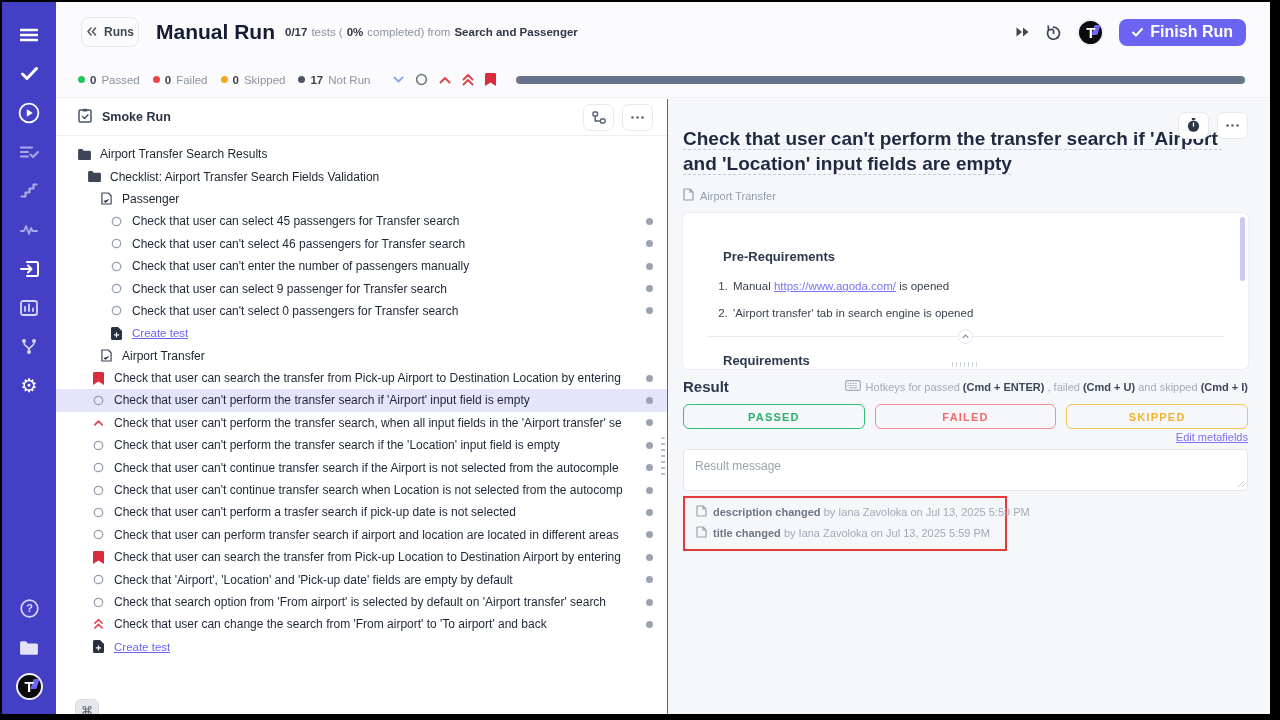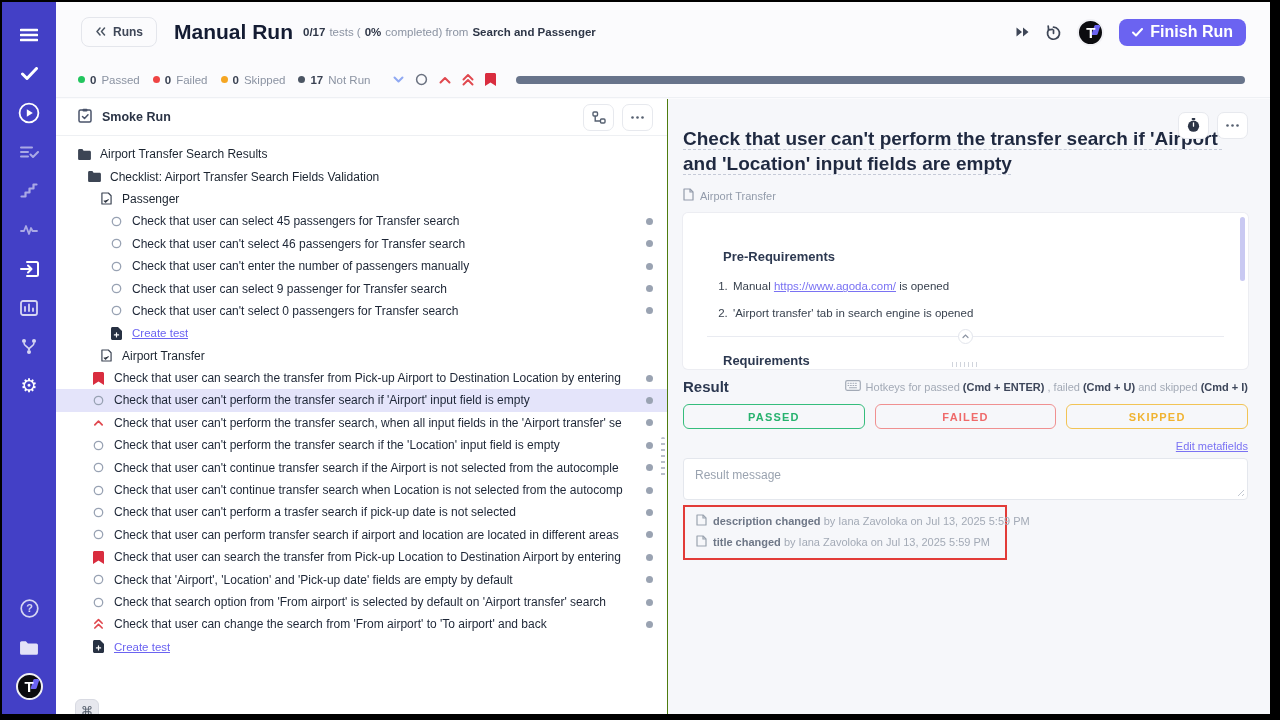--- a/index.html
+++ b/index.html
@@ -17,21 +17,21 @@
   .logo-circle{width:27px;height:27px;border-radius:50%;background:#0b0b0f;color:#fff;display:flex;
     align-items:center;justify-content:center;font-weight:700;font-size:15px;position:relative;overflow:hidden;
     border:2px solid #f0f0f4;}
   .logo-circle i{position:absolute;right:3px;top:4px;width:6px;height:10px;background:#6b63f1;
     transform:skewX(-18deg);border-radius:1px;}
   .logo-circle b{position:relative;z-index:1;font-style:normal;}
 
   
   .main{position:absolute;left:54px;top:0;right:0;bottom:0;}
   .topbar{height:60px;display:flex;align-items:center;padding:0 24px 0 25px;background:#fbfbfd;}
-  .runs-btn{height:30px;padding:0 13px;border:1px solid #e4e6ec;border-radius:8px;background:#fbfbfd;
+  .runs-btn{height:30px;padding:0 4px;border:1px solid #e4e6ec;border-radius:8px;background:#fbfbfd;
     font-size:12px;font-weight:600;color:#3f4758;display:flex;gap:7px;align-items:center;cursor:pointer;}
   .page-title{font-size:21px;font-weight:700;color:#141c33;margin-left:17px;}
   .run-meta{margin-left:10px;font-size:11.5px;color:#8b93a2;display:flex;gap:4px;align-items:baseline;white-space:nowrap;}
   .run-meta b{color:#2f3748;}
   .tb-right{margin-left:auto;display:flex;align-items:center;gap:15px;}
   .icon-btn{background:none;border:none;padding:0;display:flex;align-items:center;cursor:pointer;}
   .finish-btn{height:27px;padding:0 13px;background:#6b63f1;color:#fff;border:none;border-radius:8px;
     font-size:16px;font-weight:600;display:flex;align-items:center;gap:7px;cursor:pointer;}
 
   .statusrow{height:36px;display:flex;align-items:center;padding:0 25px 0 22px;background:#fbfbfd;
@@ -93,21 +93,21 @@
   .result-head{margin-top:9px;display:flex;align-items:center;}
   .result-head h2{font-size:15px;font-weight:700;color:#2c3850;margin:0;}
   .hotkeys{margin-left:auto;font-size:11px;color:#a3aab6;display:flex;align-items:center;gap:5px;white-space:nowrap;}
   .hotkeys b{color:#3d465a;}
   .verdicts{display:flex;gap:10px;margin-top:9px;}
   .verdict{flex:1;height:25px;border-radius:6px;background:transparent;font-size:11px;font-weight:700;
     letter-spacing:1.2px;cursor:pointer;}
   .v-passed{border:1.5px solid #35bd7c;color:#27b26e;}
   .v-failed{border:1.5px solid #f09090;color:#ef6a6a;}
   .v-skipped{border:1.5px solid #f2c455;color:#f0b331;}
-  .meta-row{display:flex;justify-content:flex-end;margin-top:11px;}
+  .meta-row{display:flex;justify-content:flex-end;margin-top:2px;}
   .edit-link{font-size:11px;color:#7a72f3;text-decoration:underline;cursor:pointer;}
   .msg-wrap{position:relative;margin-top:6px;}
   .result-msg{width:100%;height:42px;border:1px solid #e4e7ed;border-radius:4px;padding:9px 11px;
     font-family:"Liberation Sans",sans-serif;font-size:12px;color:#333;resize:none;background:#fff;display:block;}
   .result-msg::placeholder{color:#9aa3b0;}
   .resize-grip{position:absolute;right:4px;bottom:4px;width:9px;height:9px;
     background:repeating-linear-gradient(135deg,transparent 0 2px,#c2c8d1 2px 3px);
     clip-path:polygon(100% 0,100% 100%,0 100%);}
   .history-box{margin-top:5px;width:324px;border:2px solid #e23b38;padding:7px 11px 9px;display:flex;
     flex-direction:column;gap:7px;}

